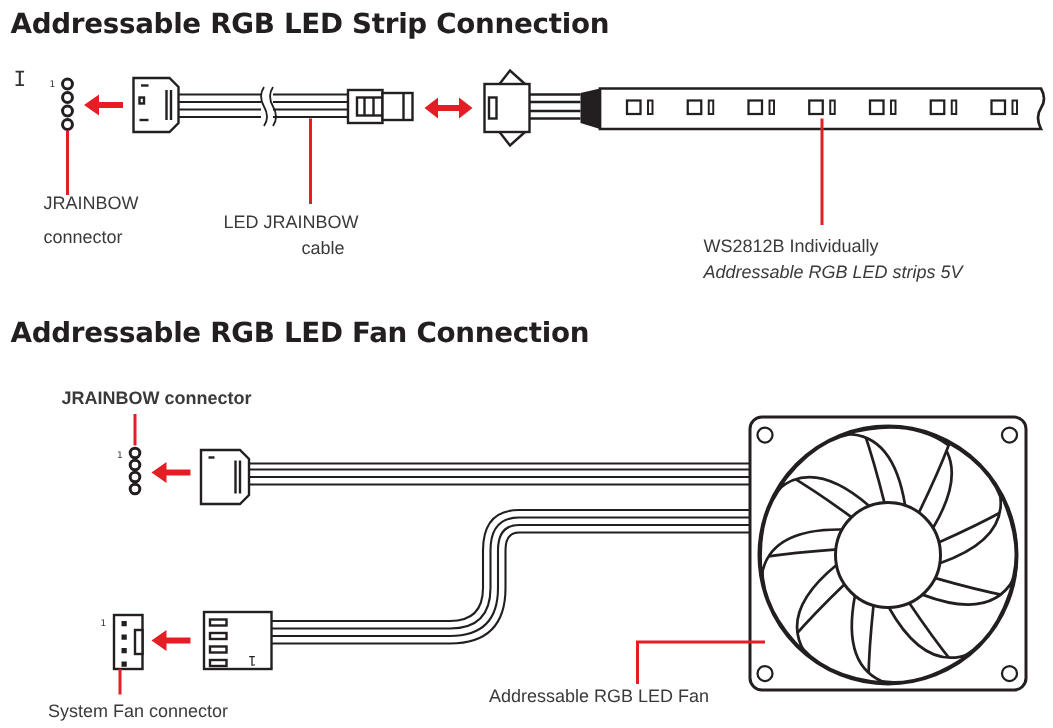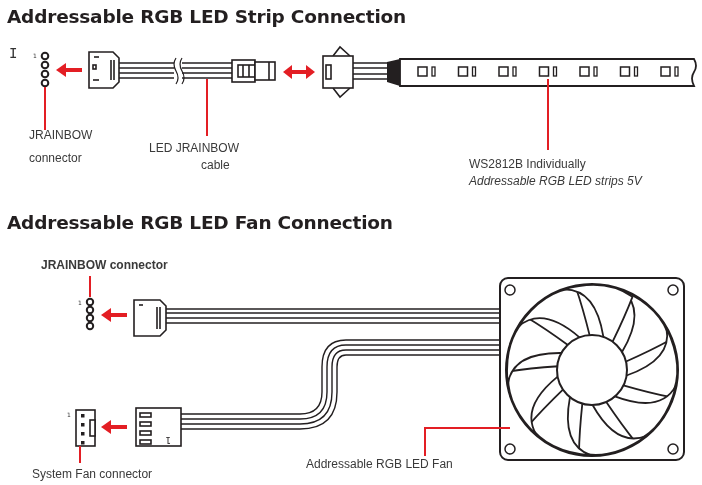--- a/index.html
+++ b/index.html
@@ -213,13 +213,13 @@
 
 <div class="label" style="left:29px;top:127px;">JRAINBOW</div>
 <div class="label" style="left:29px;top:150px;text-align:center;">connector</div>
 <div class="label" style="left:149px;top:140px;">LED JRAINBOW</div>
 <div class="label" style="left:165px;top:157px;margin-left:36px;">cable</div>
 <div class="label" style="left:469px;top:156px;">WS2812B Individually</div>
 <div class="label" style="left:469px;top:173px;font-style:italic;">Addressable RGB LED strips 5V</div>
 
 <div class="label" style="left:41px;top:257px;font-weight:bold;">JRAINBOW connector</div>
 <div class="label" style="left:32px;top:466px;">System Fan connector</div>
-<div class="label" style="left:306px;top:456px;">Addressable RGB LED Fan</div>
+<div class="label" style="left:326px;top:456px;">Addressable RGB LED Fan</div>
 
 </body></html>

